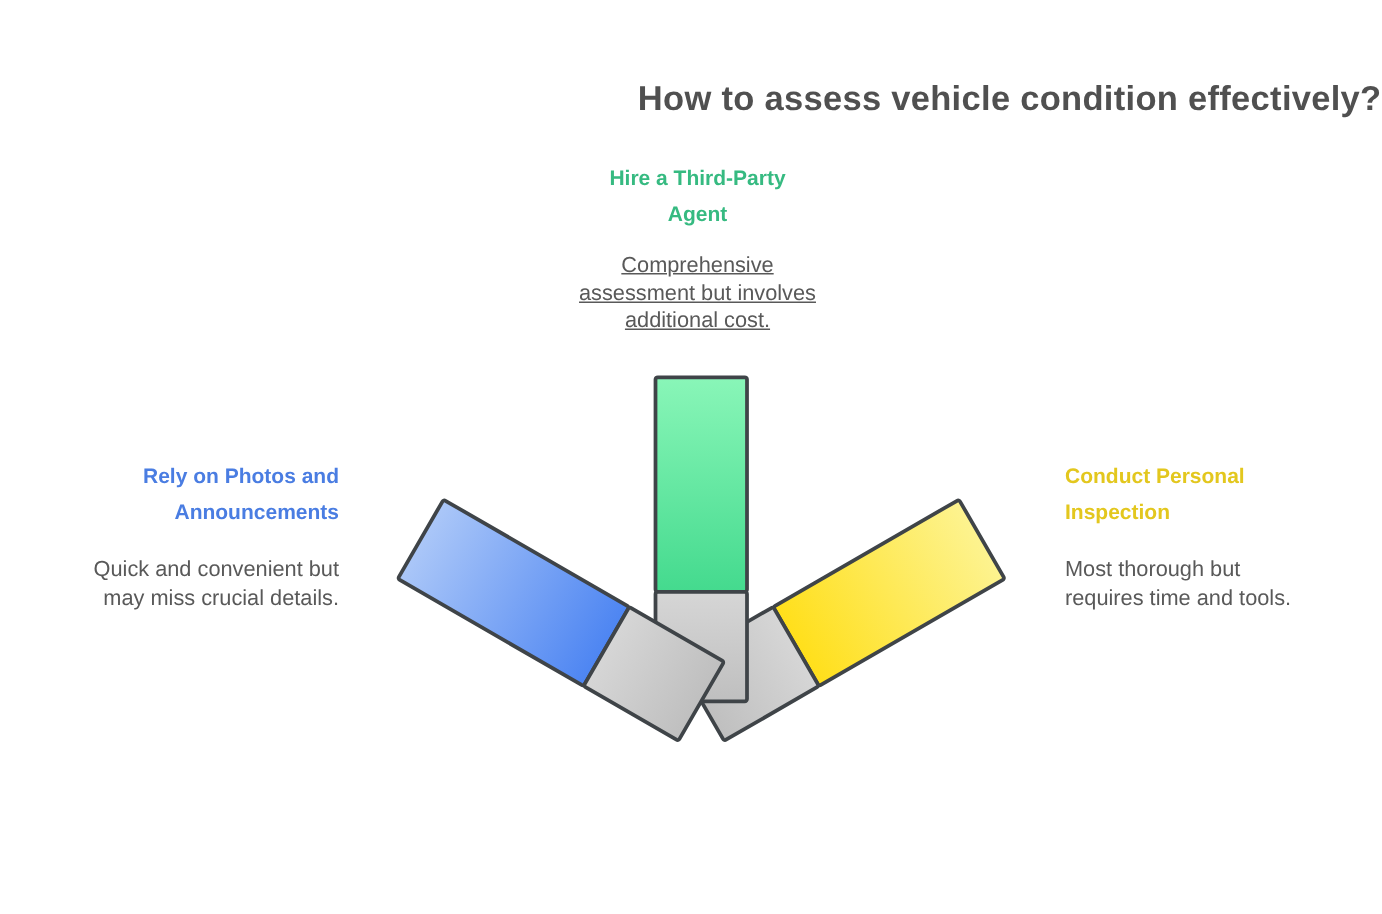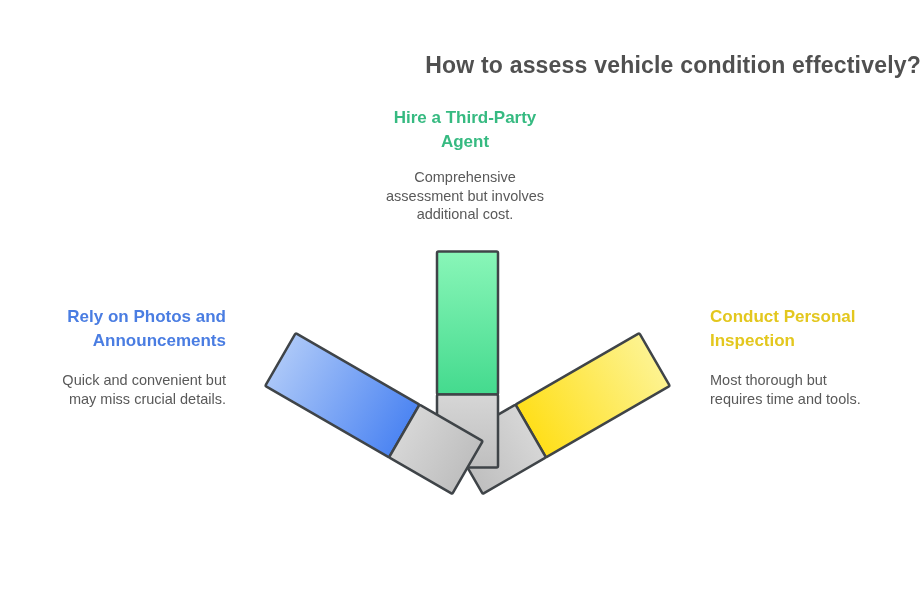--- a/index.html
+++ b/index.html
@@ -28,41 +28,41 @@
 
   .diagram {
     position: absolute;
     left: 0;
     top: 0;
   }
 
   .block { position: absolute; }
   .block h2 {
     margin: 0;
-    font-size: 17px;
+    font-size: 14px;
     font-weight: 700;
     line-height: 24px;
     white-space: pre-line;
   }
   .block p {
     margin: 0;
     font-size: 14.5px;
     font-weight: 400;
     line-height: 18.5px;
     color: #595959;
     white-space: pre-line;
   }
 
   .block-top {
     top: 106px;
     left: 325px;
     width: 280px;
     text-align: center;
   }
-  .block-top p { margin-top: 14px; }
+  .block-top p { margin-top: 14px; text-decoration: underline; }
 
   .block-left {
     top: 305px;
     right: 695px;
     width: 270px;
     text-align: right;
   }
   .block-left p { margin-top: 18px; }
 
   .block-right {

